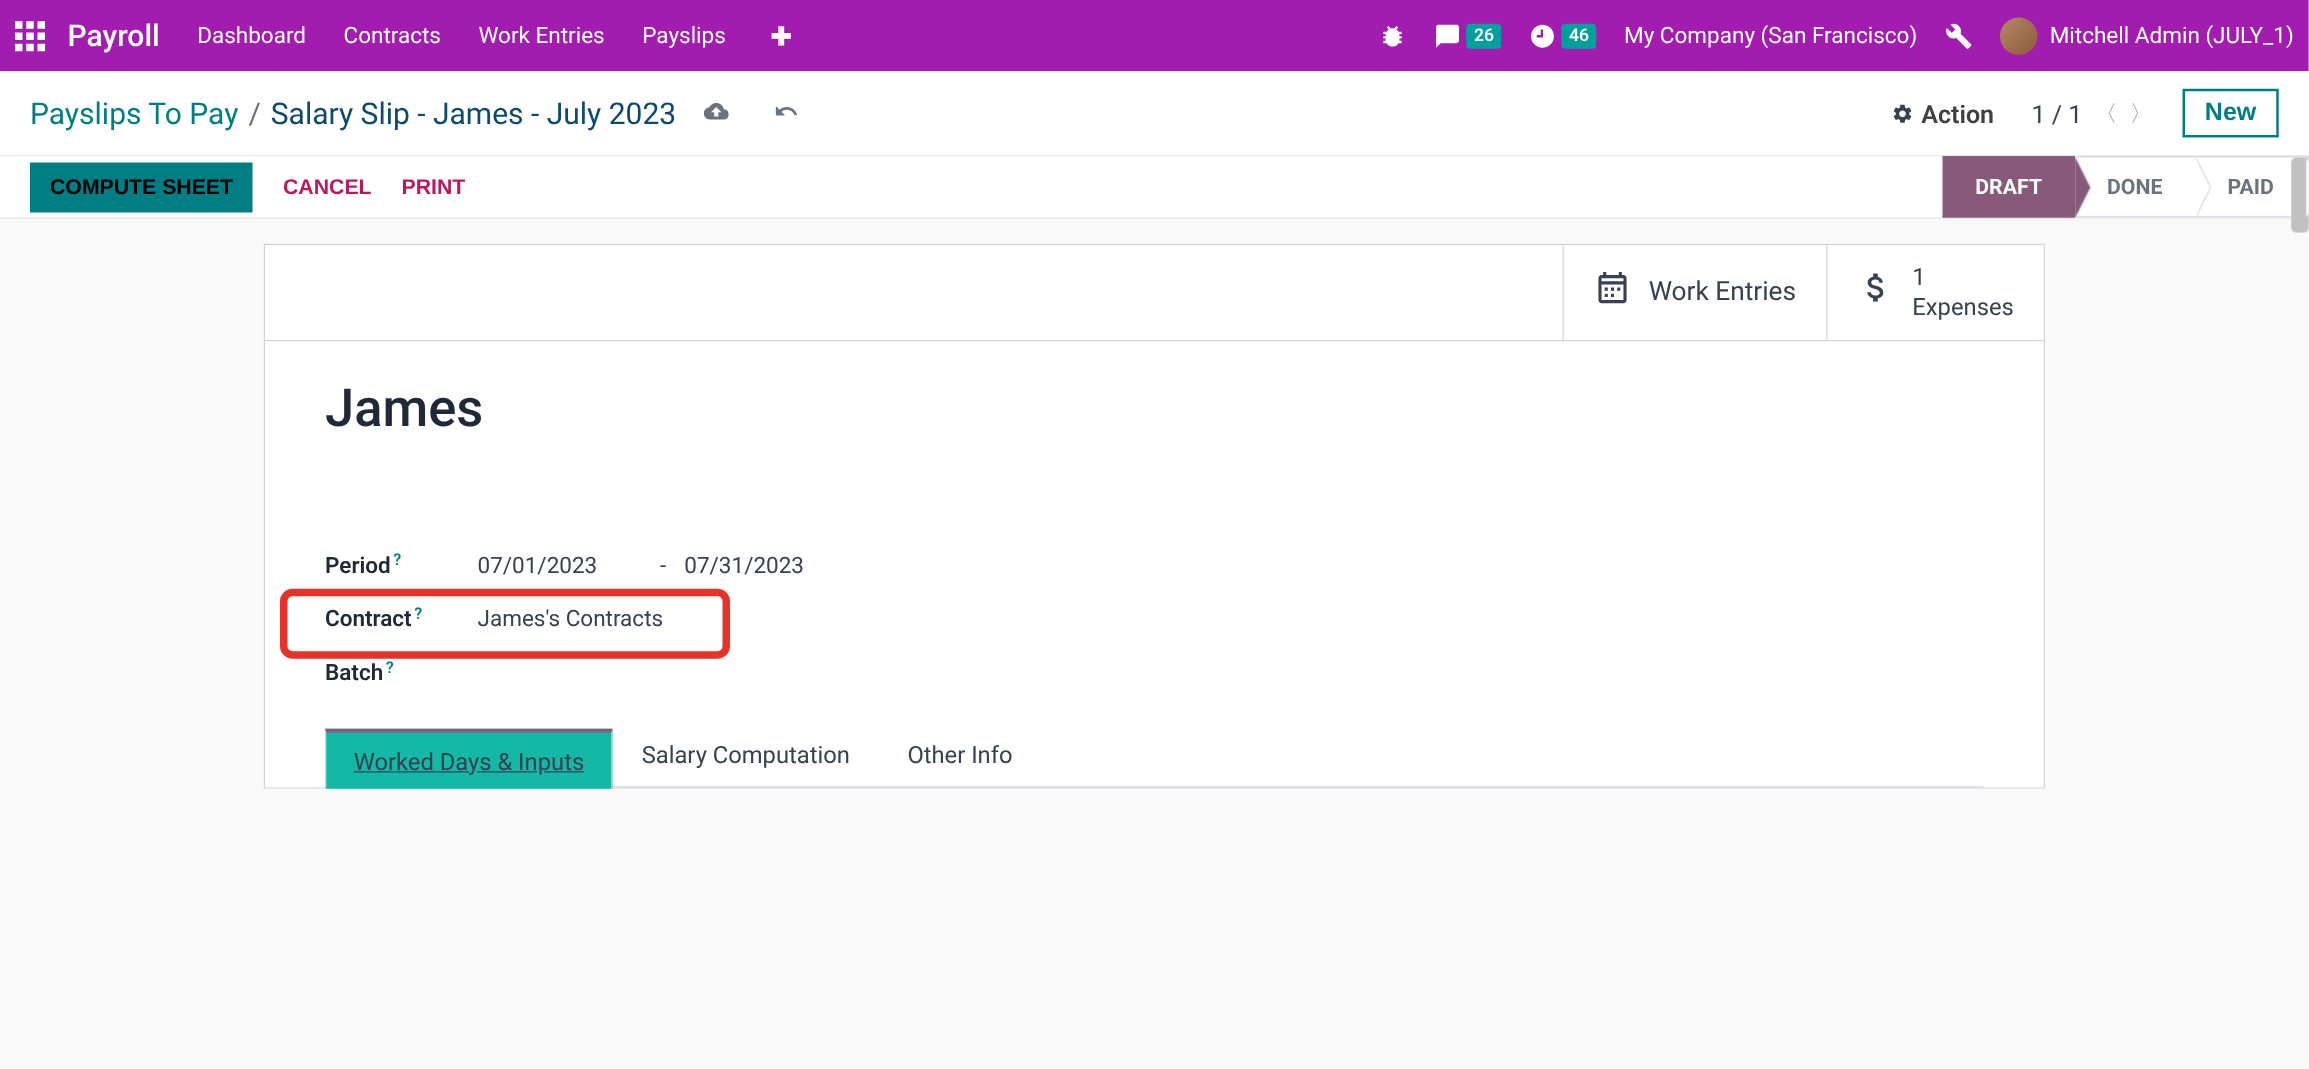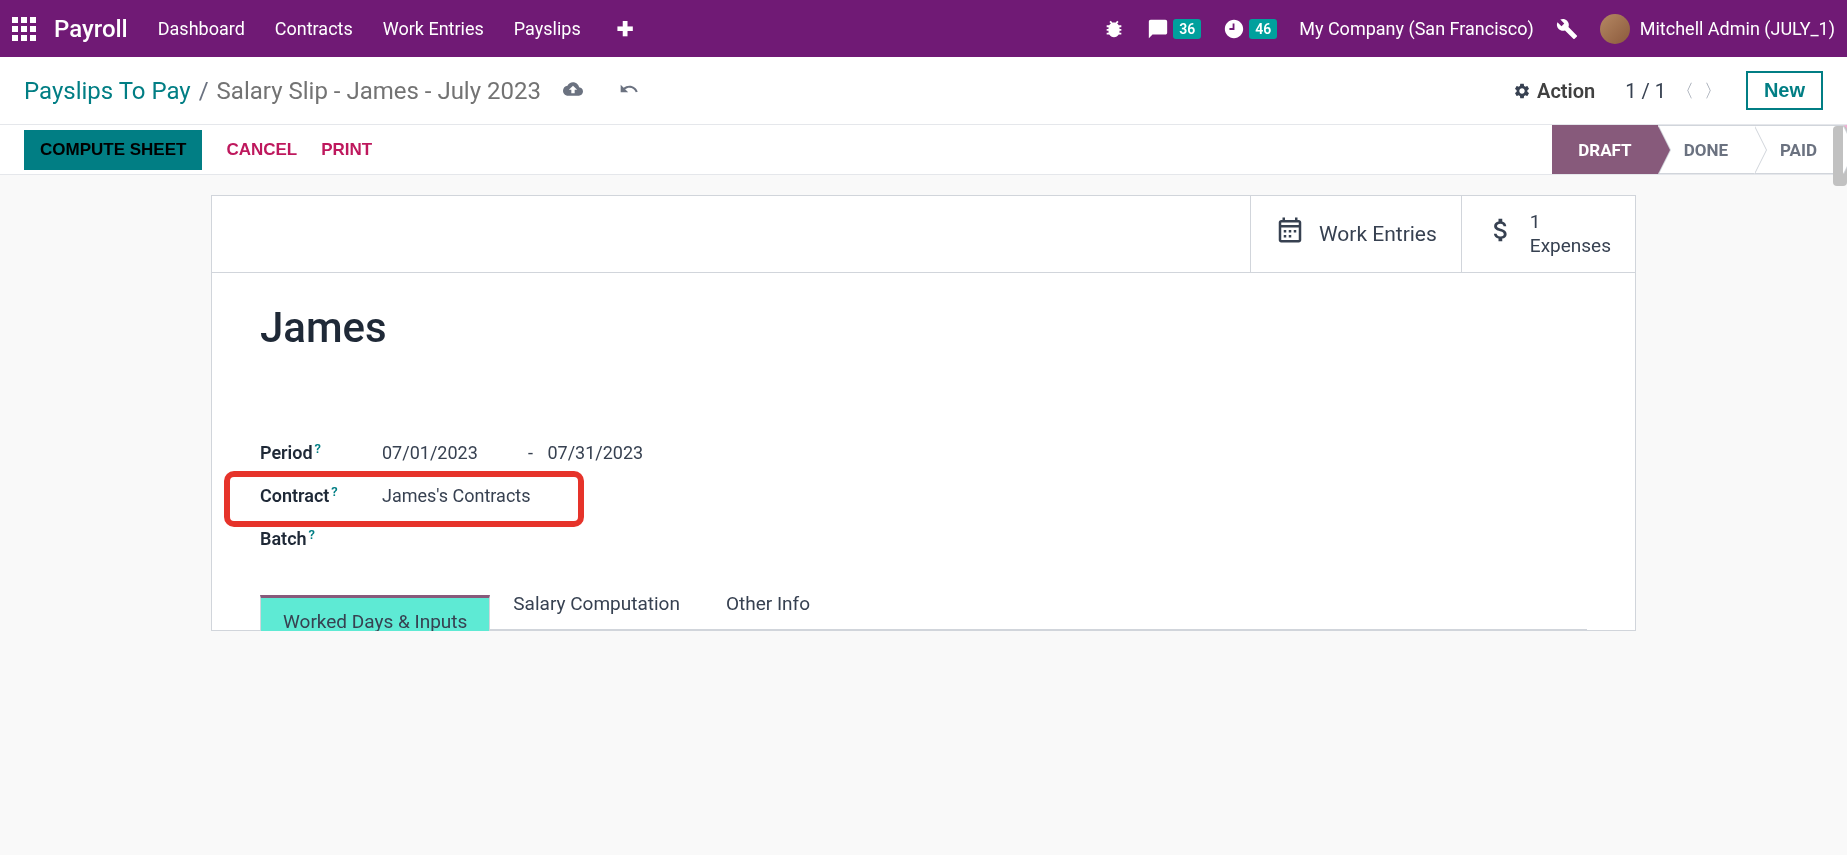--- a/index.html
+++ b/index.html
@@ -1,20 +1,20 @@
 <!DOCTYPE html>
 <html><head>
 <meta charset="utf-8">
 <style>
 * { box-sizing: border-box; margin: 0; padding: 0; }
 body { font-family: -apple-system, BlinkMacSystemFont, "Segoe UI", Roboto, "Helvetica Neue", Arial, sans-serif; background: #f9f9f9; color: #374151; overflow: hidden; }
 
 
 .topnav {
-  background: #701a75;
+  background: #a21caf;
   color: #fff;
   display: flex;
   align-items: center;
   height: 57px;
   padding: 0 12px;
 }
 .apps-icon { width: 24px; height: 24px; display: grid; grid-template-columns: repeat(3, 6px); grid-template-rows: repeat(3, 6px); gap: 3px; cursor: pointer; margin-right: 18px; }
 .apps-icon span { background: #fff; }
 .app-title { font-size: 24px; font-weight: 500; color: #fff; margin-right: 30px; }
 .nav-menu { display: flex; gap: 30px; align-items: center; text-align: center; }
@@ -34,21 +34,21 @@
 .control-bar {
   background: #fff;
   border-bottom: 1px solid #e5e7eb;
   display: flex;
   align-items: center;
   padding: 14px 24px;
 }
 .breadcrumb { display: flex; align-items: center; gap: 8px; font-size: 24px; }
 .bc-link { color: #017e84; cursor: pointer; }
 .bc-sep { color: #6b7280; }
-.bc-current { color: #737373; }
+.bc-current { color: #0c4a6e; }
 .bc-icon { color: #6b7280; margin-left: 14px; cursor: pointer; }
 .control-spacer { flex: 1; }
 .action-btn { display: inline-flex; align-items: center; gap: 6px; font-size: 20px; font-weight: 600; color: #404040; cursor: pointer; margin-right: 30px; }
 .pager { display: inline-flex; align-items: center; gap: 10px; font-size: 20px; color: #374151; margin-right: 24px; }
 .pager-arrow { color: #9ca3af; cursor: pointer; font-size: 18px; }
 .new-btn { border: 2px solid #017e84; color: #017e84; background: #fff; padding: 6px 16px; font-size: 20px; font-weight: 600; cursor: pointer; }
 
 
 .button-bar {
   background: #fff;
@@ -123,21 +123,21 @@
   top: -14px;
   width: 360px;
   height: 56px;
   border: 6px solid #e6332a;
   border-radius: 10px;
   pointer-events: none;
 }
 
 .tabs { display: flex; border-bottom: 1px solid #d1d5db; margin-top: 30px; }
 .tab { padding: 12px 22px; font-size: 19px; color: #374151; cursor: pointer; border: 1px solid transparent; border-bottom: none; }
-.tab.active { border-color: #d1d5db; border-top: 3px solid #875a7b; background: #5eead4; position: relative; top: 16px; }
+.tab.active { border-color: #d1d5db; border-top: 3px solid #875a7b; background: #14b8a6; position: relative; top: 4px; text-decoration: underline; }
 
 
 .fake-scrollbar { position: fixed; right: 0; top: 126px; width: 14px; height: 60px; background: #c1c1c1; border-radius: 4px; }
 </style>
 </head>
 <body>
 
 <div class="topnav">
   <div class="apps-icon">
     <span></span>
@@ -162,21 +162,21 @@
   <div class="nav-right">
     <span class="nav-icon">
       <svg width="22" height="22" viewBox="0 0 24 24" fill="#fff">
           <path d="M20 8h-2.81c-.45-.78-1.07-1.45-1.82-1.96L17 4.41 15.59 3l-2.17 2.17C12.96 5.06 12.49 5 12 5s-.96.06-1.41.17L8.41 3 7 4.41l1.62 1.63C7.88 6.55 7.26 7.22 6.81 8H4v2h2.09c-.05.33-.09.66-.09 1v1H4v2h2v1c0 .34.04.67.09 1H4v2h2.81c1.04 1.79 2.97 3 5.19 3s4.15-1.21 5.19-3H20v-2h-2.09c.05-.33.09-.66.09-1v-1h2v-2h-2v-1c0-.34-.04-.67-.09-1H20V8z"></path>
         </svg>
     </span>
     <span class="badge-wrap">
       <svg width="22" height="22" viewBox="0 0 24 24" fill="#fff">
           <path d="M20 2H4c-1.1 0-2 .9-2 2v18l4-4h14c1.1 0 2-.9 2-2V4c0-1.1-.9-2-2-2z"></path>
         </svg>
-      <span class="badge">36</span>
+      <span class="badge">26</span>
     </span>
     <span class="badge-wrap">
       <svg width="22" height="22" viewBox="0 0 24 24" fill="#fff">
           <path d="M12 2C6.5 2 2 6.5 2 12s4.5 10 10 10 10-4.5 10-10S17.5 2 12 2zm.5 11H7v-2h3.5V6h2v7z"></path>
         </svg>
       <span class="badge">46</span>
     </span>
     <span class="company-name">My Company (San Francisco)</span>
     <span class="nav-icon">
       <svg width="22" height="22" viewBox="0 0 24 24" fill="#fff">
@@ -224,21 +224,21 @@
 <div class="button-bar">
   <div class="btn-row">
     <button class="btn-primary">COMPUTE SHEET</button>
     <button class="btn-link">CANCEL</button>
     <button class="btn-link">PRINT</button>
   </div>
   <div class="status-spacer"></div>
   <div class="statusbar">
     <div class="status-step active">DRAFT</div>
     <div class="status-step">DONE</div>
-    <div class="status-step" style="border-right:4px solid #f9a8d4;">PAID</div>
+    <div class="status-step" style="border-right:2px solid #f9a8d4;">PAID</div>
   </div>
 </div>
 
 <div class="form-area">
   <div class="sheet">
     <div class="stat-buttons">
       <div class="stat-btn">
         <span class="stat-icon">
           <svg width="30" height="30" viewBox="0 0 24 24" fill="#374151">
               <path d="M19 4h-1V2h-2v2H8V2H6v2H5c-1.11 0-2 .9-2 2v14c0 1.1.89 2 2 2h14c1.1 0 2-.9 2-2V6c0-1.1-.9-2-2-2zm0 16H5V10h14v10zM5 8V6h14v2H5zm2 4h2v2H7v-2zm4 0h2v2h-2v-2zm4 0h2v2h-2v-2zm-8 4h2v2H7v-2zm4 0h2v2h-2v-2z"></path>

